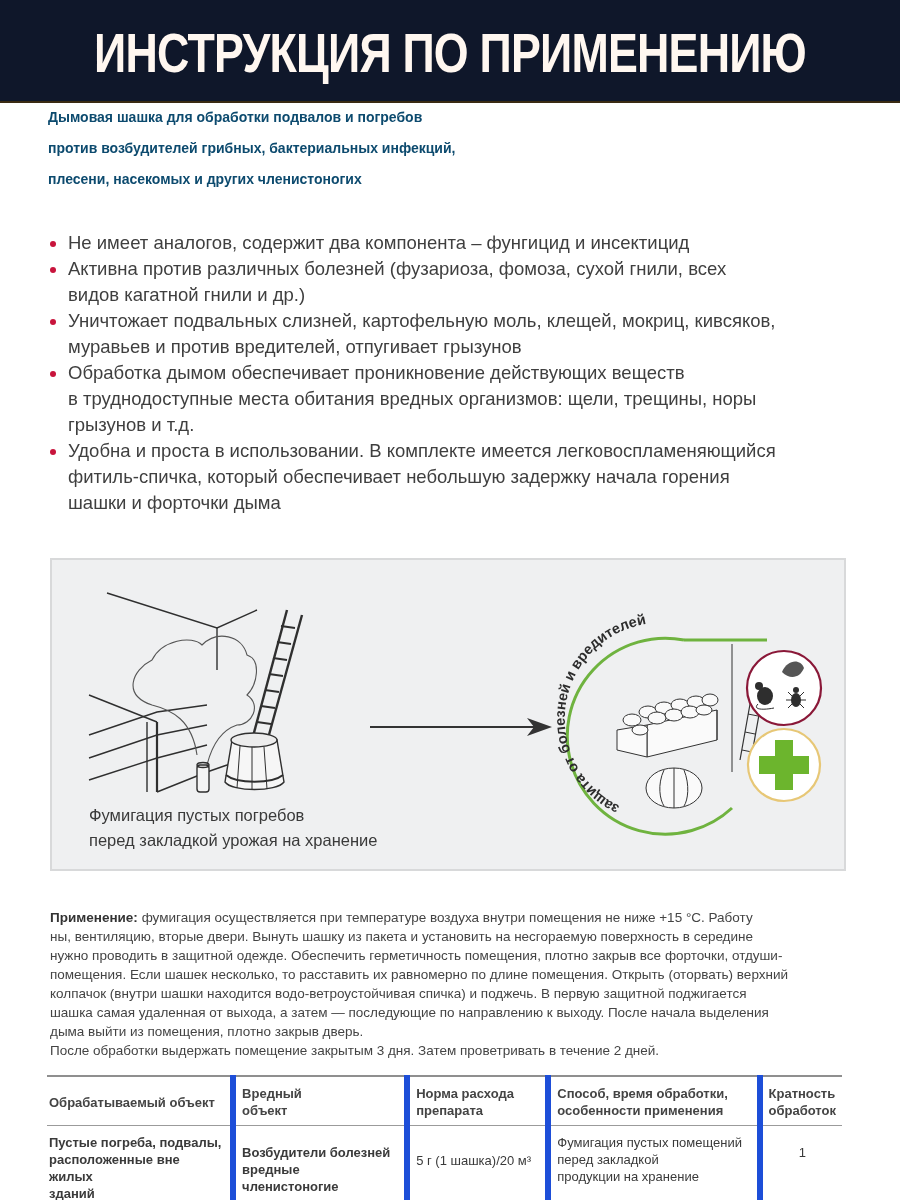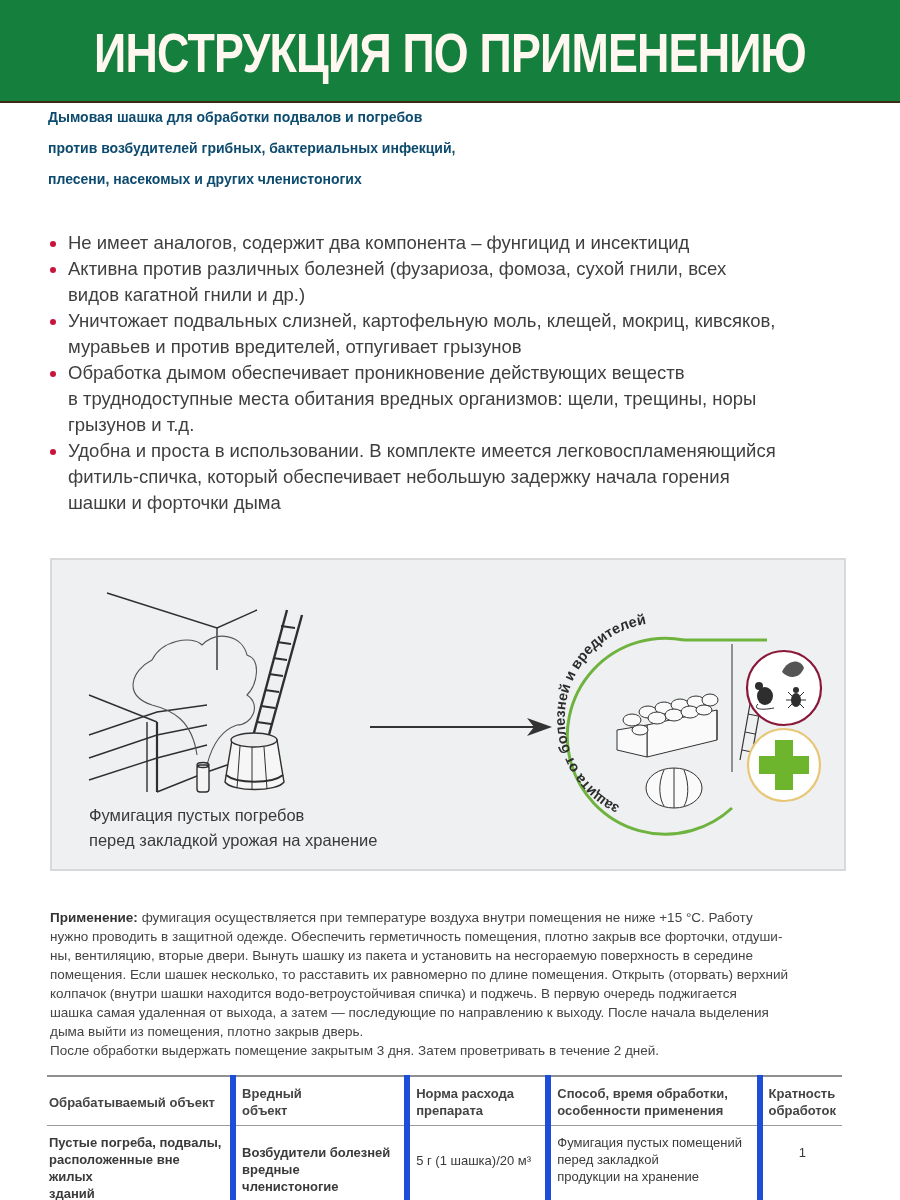--- a/index.html
+++ b/index.html
@@ -1,21 +1,21 @@
 <!DOCTYPE html>
 <html><head>
 <meta charset="utf-8">
 <style>
   * { box-sizing: border-box; margin: 0; padding: 0; }
   html, body { width: 900px; height: 1200px; background: #ffffff; overflow: hidden; }
   body { font-family: "Liberation Sans", sans-serif; color: #333333; position: relative; }
 
   .banner {
     position: absolute; left: 0; top: 0; width: 900px; height: 103px;
-    background: #15803d;
+    background: #0f172a;
     border-bottom: 2px solid #3a2a12;
     display: flex; align-items: center; justify-content: center;
   }
   .banner h1 {
     font-family: "Liberation Sans", sans-serif;
     font-weight: bold; color: #fff7f0;
     font-size: 56px; letter-spacing: -1px;
     transform: scaleX(0.80);
     transform-origin: center;
     white-space: nowrap;
@@ -203,24 +203,24 @@
     </g>
   </svg>
   <div class="caption">
     <div>Фумигация пустых погребов</div>
     <div>перед закладкой урожая на хранение</div>
   </div>
 </div>
 
 <div class="usage">
   <div><b>Применение:</b><span> фумигация осуществляется при температуре воздуха внутри помещения не ниже +15 °С. Работу</span></div>
+  <div>ны, вентиляцию, вторые двери. Вынуть шашку из пакета и установить на несгораемую поверхность в середине</div>
   <div>нужно проводить в защитной одежде. Обеспечить герметичность помещения, плотно закрыв все форточки, отдуши-</div>
-  <div>ны, вентиляцию, вторые двери. Вынуть шашку из пакета и установить на несгораемую поверхность в середине</div>
   <div>помещения. Если шашек несколько, то расставить их равномерно по длине помещения. Открыть (оторвать) верхний</div>
-  <div>колпачок (внутри шашки находится водо-ветроустойчивая спичка) и поджечь. В первую очередь поджигается</div>
+  <div>колпачок (внутри шашки находится водо-ветроустойчивая спичка) и поджечь. В первую защитной поджигается</div>
   <div>шашка самая удаленная от выхода, а затем — последующие по направлению к выходу. После начала выделения</div>
   <div>дыма выйти из помещения, плотно закрыв дверь.</div>
   <div>После обработки выдержать помещение закрытым 3 дня. Затем проветривать в течение 2 дней.</div>
 </div>
 
 <table class="app">
   <colgroup>
     <col style="width:187px">
       <col style="width:175px">
       <col style="width:142px">

